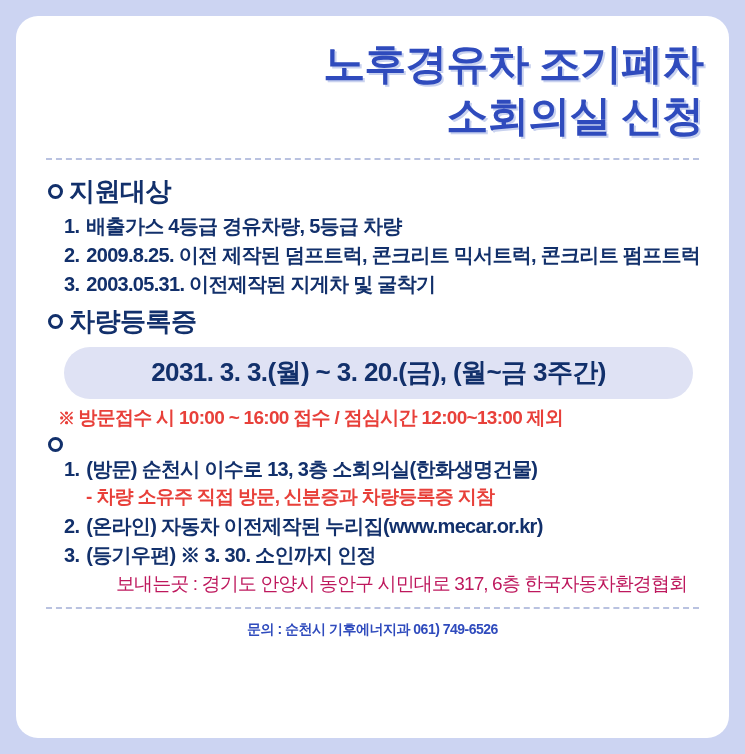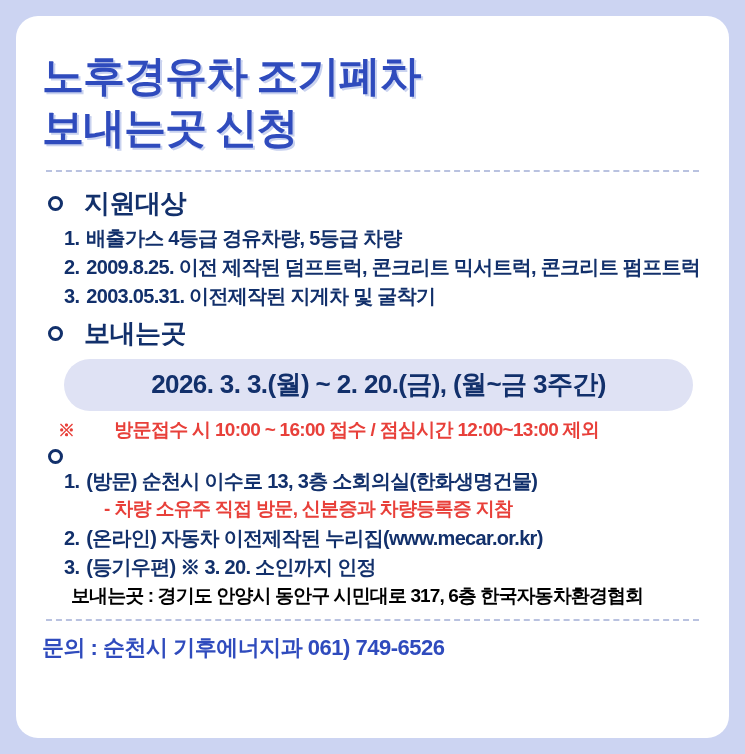--- a/index.html
+++ b/index.html
@@ -18,41 +18,39 @@
     left: 16px;
     top: 16px;
     width: 713px;
     height: 722px;
     background: #ffffff;
     border-radius: 22px;
     box-sizing: border-box;
     padding: 22px 26px 18px 26px;
   }
   .title-block {
-    text-align: left;
-    margin-top: 12px;
-    font-family: Liberation Serif, serif;
+    text-align: right;
   }
   .title-line {
     color: #2f4bbd;
     font-size: 42px;
     font-weight: bold;
     letter-spacing: -1px;
     line-height: 1.24;
     text-shadow: 2px 2px 0 #c9d2ef;
   }
   .divider {
     border: 0;
     border-top: 2px dashed #b9c2e0;
     margin: 16px 4px 14px 4px;
   }
   .section-head {
     display: flex;
     align-items: center;
-    gap: 21px;
+    gap: 6px;
     margin: 6px 0 4px 6px;
   }
   .circle-bullet {
     display: inline-block;
     width: 15px;
     height: 15px;
     border: 3px solid #12306b;
     border-radius: 50%;
     box-sizing: border-box;
     flex: 0 0 auto;
@@ -106,57 +104,57 @@
     display: flex;
     align-items: baseline;
     gap: 4px;
   }
   .note-star {
     color: #e8403a;
     font-size: 17px;
   }
   .note-red {
     color: #e8403a;
-    margin-left: 36px;
   }
   .sub-line {
     color: #e8403a;
     font-size: 19px;
     font-weight: bold;
     letter-spacing: -0.7px;
-    margin: 1px 0 3px 62px;
+    margin: 1px 0 3px 44px;
   }
   .plain-line {
-    color: #000000;
+    color: #be185d;
     font-size: 19px;
-    font-weight: bold;
+    font-weight: normal;
     letter-spacing: -0.9px;
-    margin: 1px 0 2px 29px;
+    margin: 1px 0 2px 74px;
   }
   .footer {
+    text-align: center;
     color: #2f4bbd;
-    font-size: 22px;
+    font-size: 14px;
     font-weight: bold;
     letter-spacing: -0.5px;
     margin-top: 8px;
   }
   .footer-divider {
     border: 0;
     border-top: 2px dashed #b9c2e0;
     margin: 10px 4px 12px 4px;
   }
 </style>
 </head>
 <body>
 
 <div class="poster">
 
   <div class="title-block">
     <div class="title-line">노후경유차 조기폐차</div>
-    <div class="title-line">보내는곳 신청</div>
+    <div class="title-line">소회의실 신청</div>
   </div>
 
   <hr class="divider">
 
   <div class="section-head">
     <span class="circle-bullet"></span>
     <span class="section-title">지원대상</span>
   </div>
   <ul class="list">
     <li class="list-item">
@@ -168,23 +166,23 @@
       <span class="itemtext">2009.8.25. 이전 제작된 덤프트럭, 콘크리트 믹서트럭, 콘크리트 펌프트럭</span>
     </li>
     <li class="list-item">
       <span class="num">3.</span>
       <span class="itemtext">2003.05.31. 이전제작된 지게차 및 굴착기</span>
     </li>
   </ul>
 
   <div class="section-head">
     <span class="circle-bullet"></span>
-    <span class="section-title">보내는곳</span>
-  </div>
-  <div class="period-pill">2026. 3. 3.(월) ~ 2. 20.(금), (월~금 3주간)</div>
+    <span class="section-title">차량등록증</span>
+  </div>
+  <div class="period-pill">2031. 3. 3.(월) ~ 3. 20.(금), (월~금 3주간)</div>
   <div class="note-line">
     <span class="note-star">※</span>
     <span class="note-red">방문접수 시 10:00 ~ 16:00 접수 / 점심시간 12:00~13:00 제외</span>
   </div>
 
   <div class="section-head">
     <span class="circle-bullet"></span>
   </div>
   <ul class="list">
     <li class="list-item">
@@ -193,21 +191,21 @@
     </li>
     <li>
       <div class="sub-line">- 차량 소유주 직접 방문, 신분증과 차량등록증 지참</div>
     </li>
     <li class="list-item">
       <span class="num">2.</span>
       <span class="itemtext">(온라인)  자동차 이전제작된 누리집(www.mecar.or.kr)</span>
     </li>
     <li class="list-item">
       <span class="num">3.</span>
-      <span class="itemtext">(등기우편) ※ 3. 20. 소인까지 인정</span>
+      <span class="itemtext">(등기우편) ※ 3. 30. 소인까지 인정</span>
     </li>
     <li>
       <div class="plain-line">보내는곳 : 경기도 안양시 동안구 시민대로 317, 6층 한국자동차환경협회</div>
     </li>
   </ul>
 
   <hr class="footer-divider">
   <div class="footer">문의 : 순천시 기후에너지과 061) 749-6526</div>
 
 </div>

